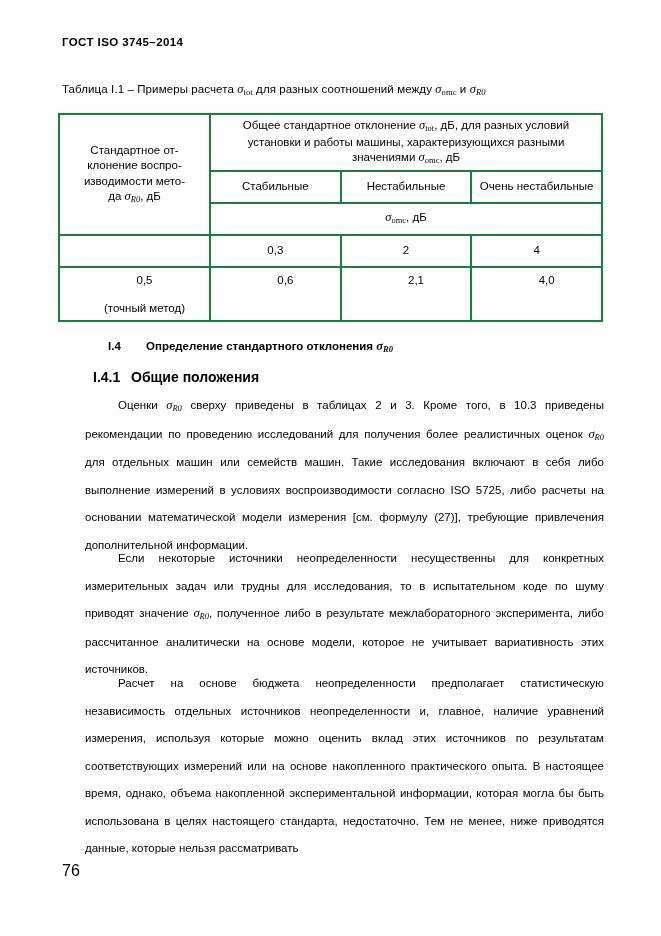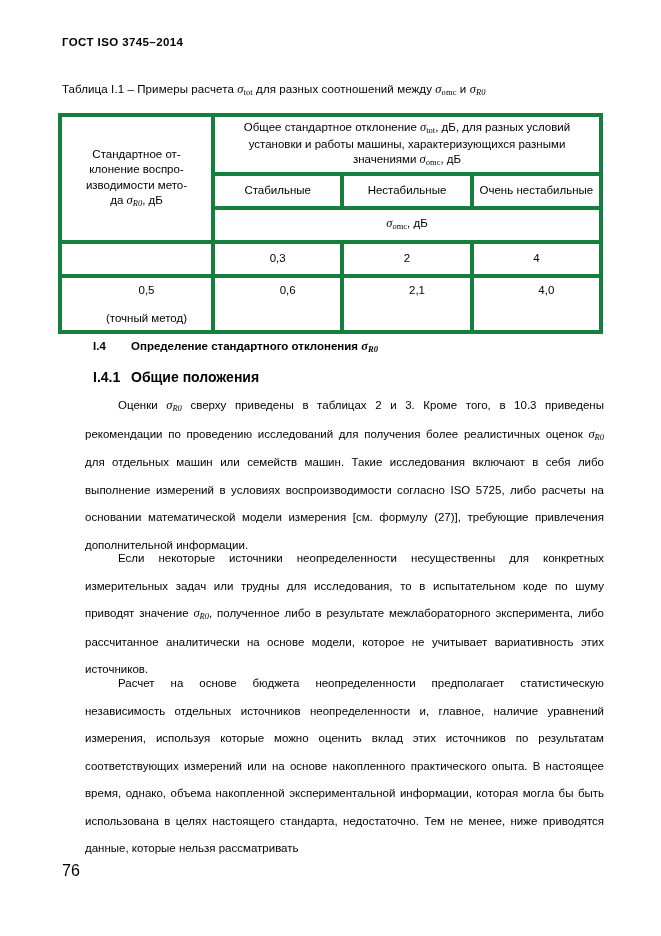--- a/index.html
+++ b/index.html
@@ -68,21 +68,21 @@
     top: 113px;
     width: 545px;
   }
   table.gost {
     border-collapse: collapse;
     width: 545px;
     table-layout: fixed;
     font-size: 11.5px;
   }
   table.gost td {
-    border: 4px solid #15803d;
+    border: 2px solid #15803d;
     padding: 3px 4px;
     text-align: center;
     vertical-align: middle;
     line-height: 15.5px;
   }
   
   table.gost {
     border: 2px solid #000;
   }
   td.col1 {
@@ -110,21 +110,21 @@
   td.sigmarow {
     height: 24px;
   }
   td.valrow {
     height: 24px;
   }
 
   
   .section-h1 {
     position: absolute;
-    left: 93px;
+    left: 108px;
     top: 339px;
     font-size: 11.5px;
     font-weight: bold;
   }
   .section-h1 .num { display: inline-block; width: 38px; }
   .section-h2 {
     position: absolute;
     left: 93px;
     top: 369px;
     font-size: 14px;

